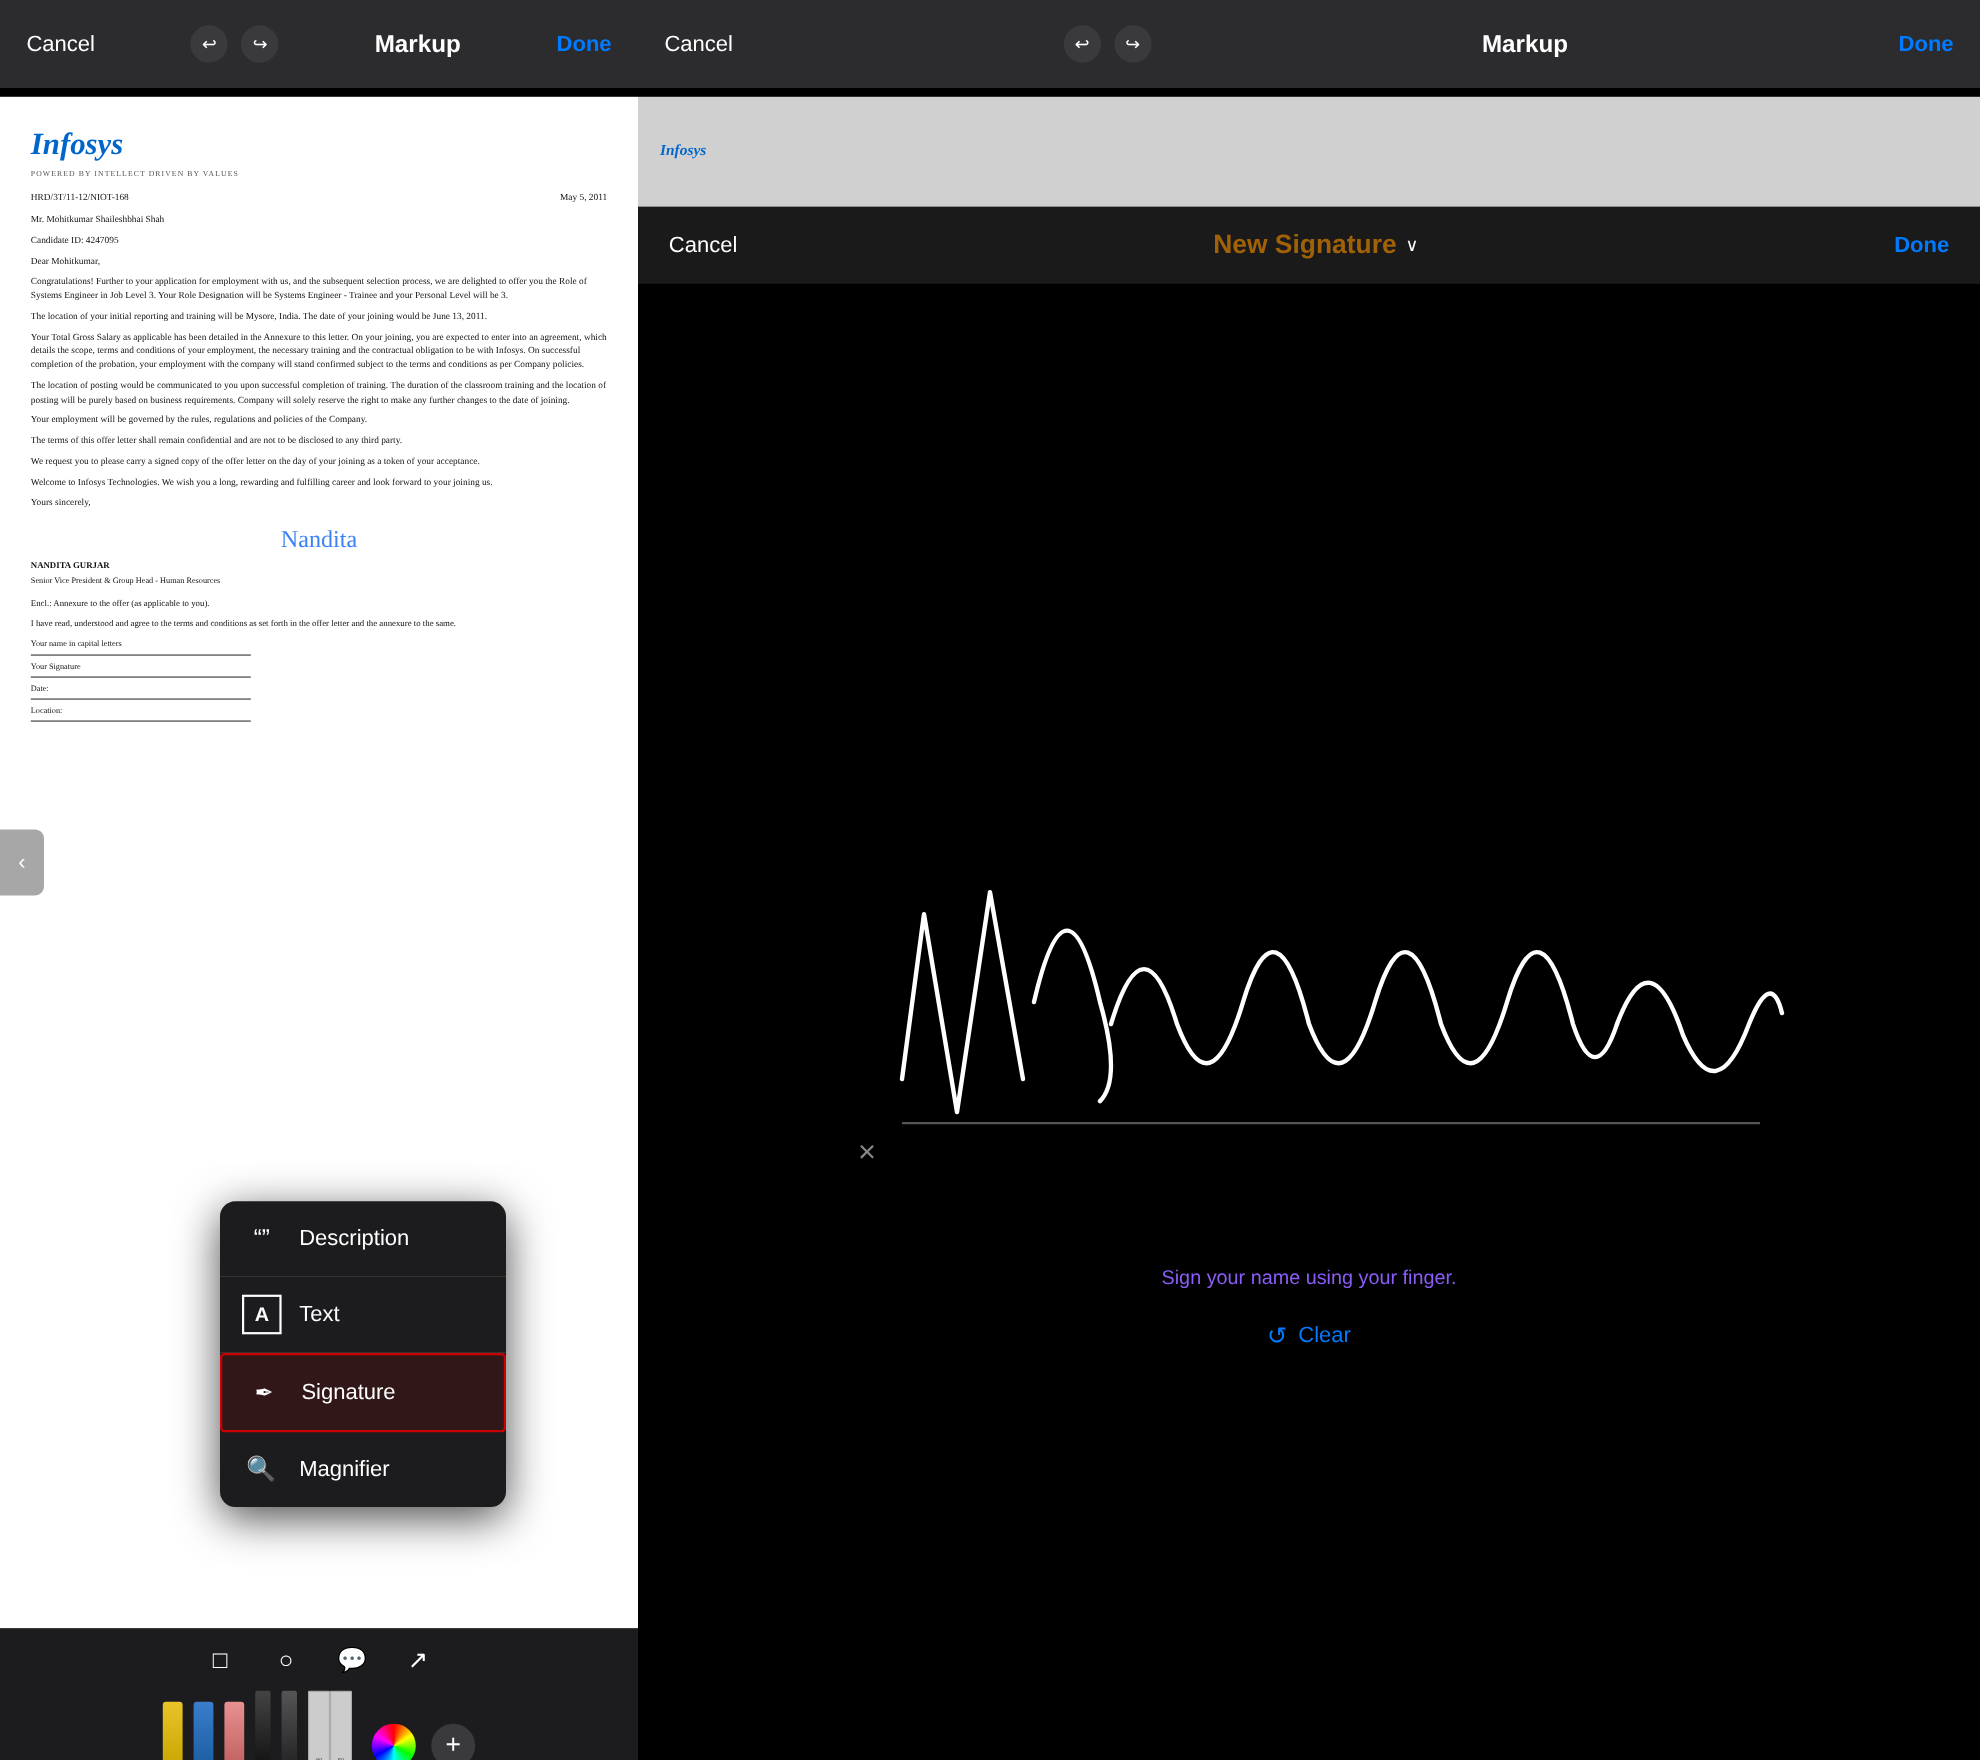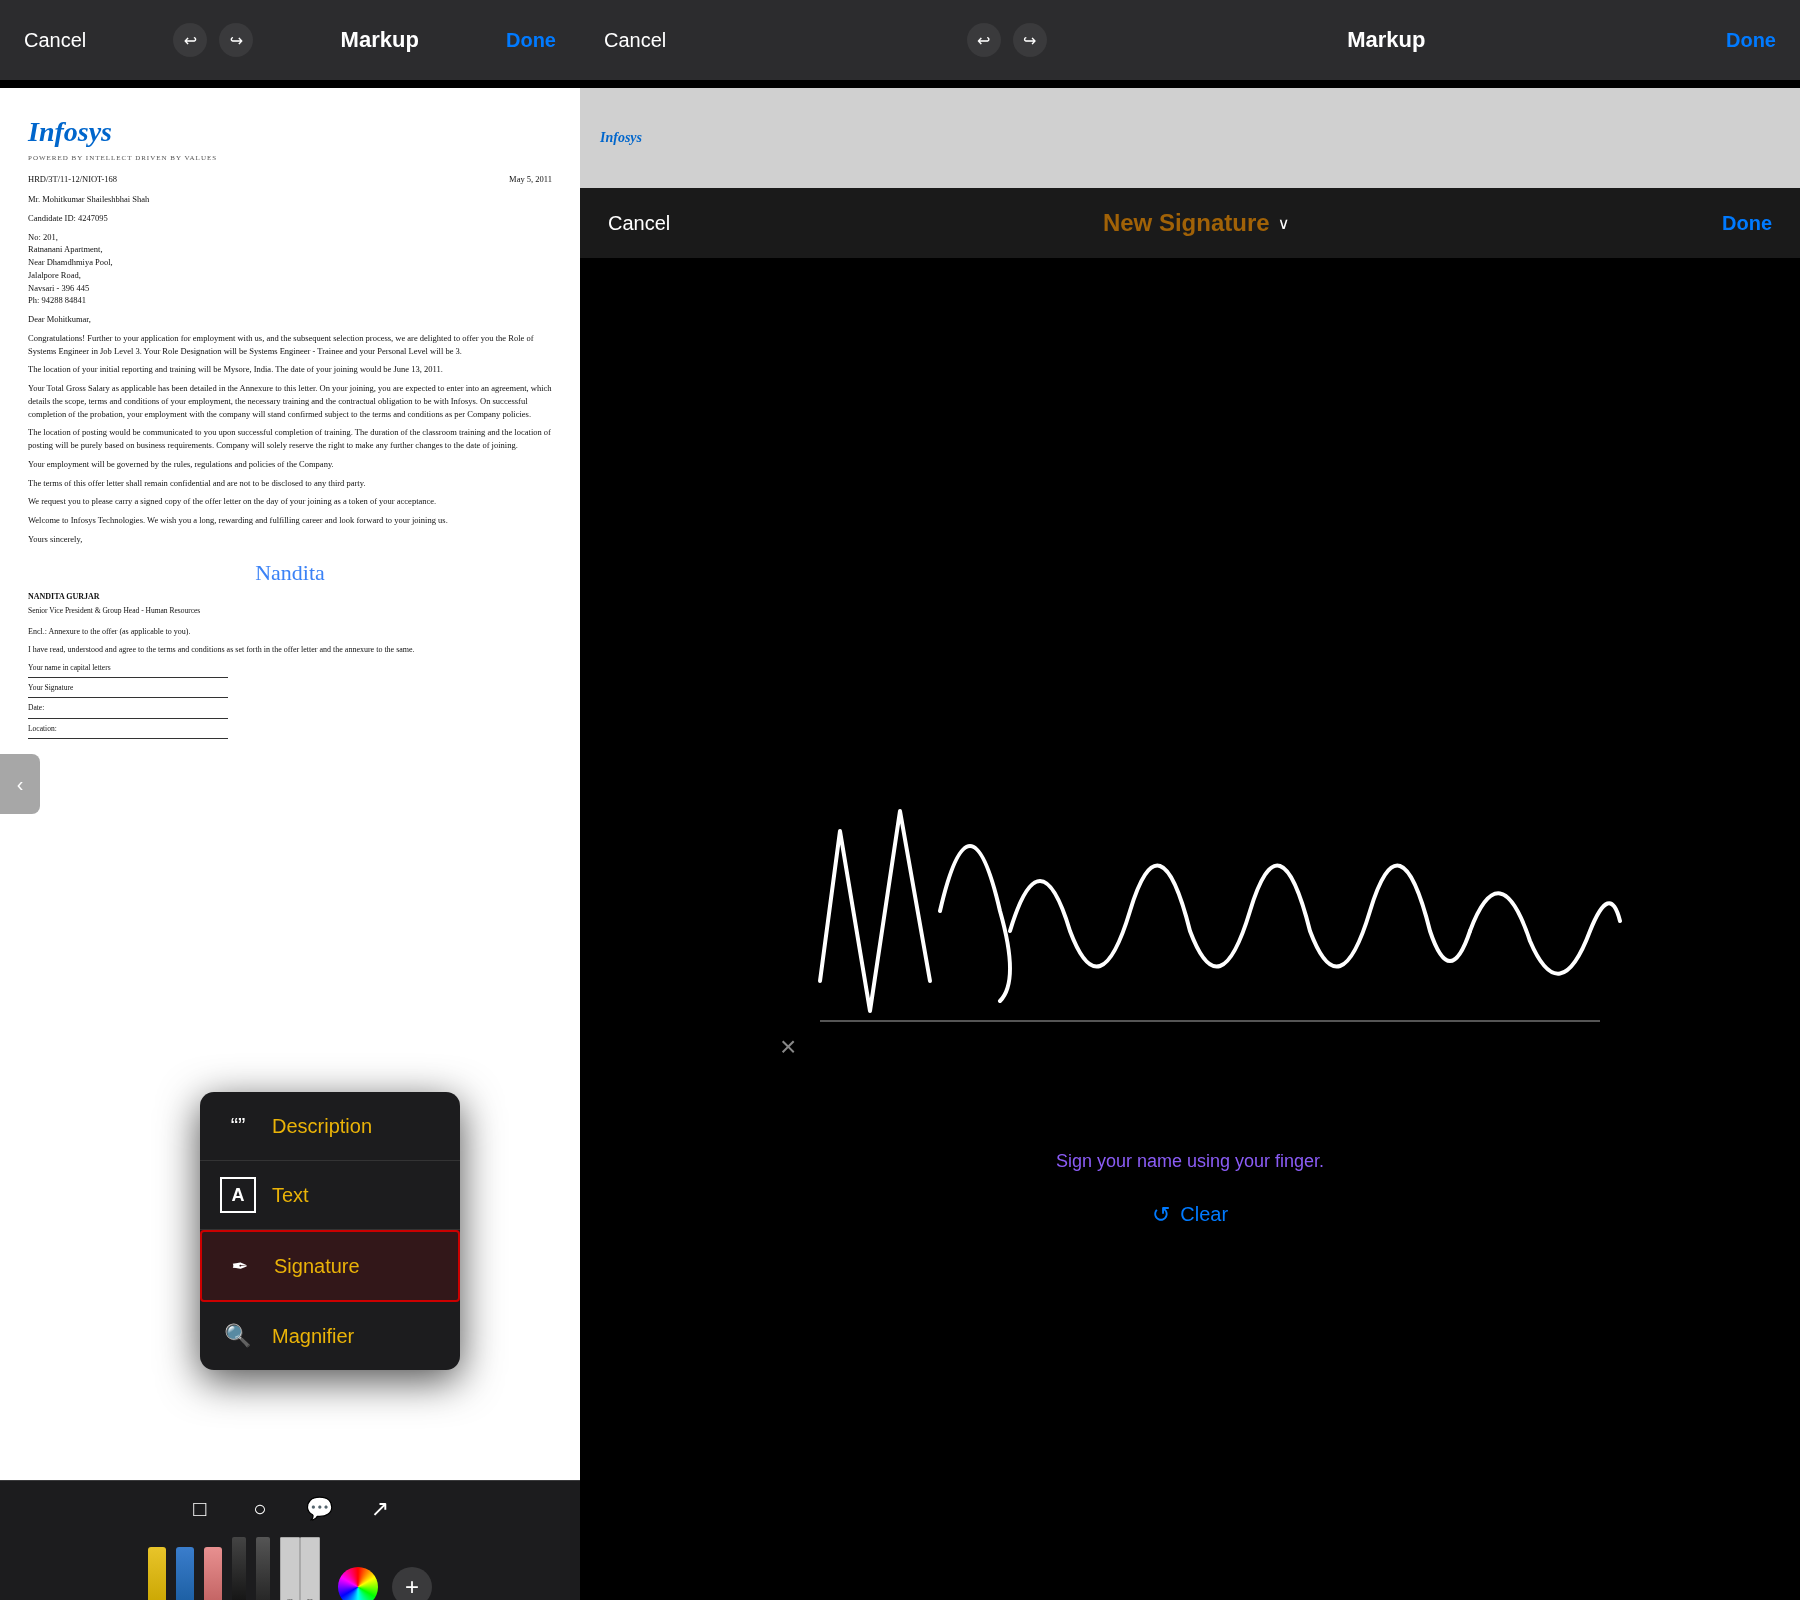--- a/index.html
+++ b/index.html
@@ -210,21 +210,21 @@
       width: 36px;
       height: 36px;
       display: flex;
       align-items: center;
       justify-content: center;
       font-size: 22px;
       color: #fff;
     }
     .menu-item-label {
       font-size: 20px;
-      color: #eab308;
+      color: #ffffff;
     }
 
     
     .bottom-toolbar {
       height: 120px;
       background: #1c1c1e;
       border-top: 1px solid #3a3a3c;
       display: flex;
       flex-direction: column;
       flex-shrink: 0;
@@ -493,26 +493,20 @@
       </div>
 
       <div class="doc-header-row">
         <span>HRD/3T/11-12/NIOT-168</span>
         <span>May 5, 2011</span>
       </div>
 
       <div class="doc-body">
         <p>Mr. Mohitkumar Shaileshbhai Shah</p>
         <p>Candidate ID: 4247095</p>
-        <p style="white-space:pre-line">No: 201,
-Ratnanani Apartment,
-Near Dhamdhmiya Pool,
-Jalalpore Road,
-Navsari - 396 445
-Ph: 94288 84841</p>
         <p>Dear Mohitkumar,</p>
         <p>Congratulations! Further to your application for employment with us, and the subsequent selection process, we are delighted to offer you the Role of Systems Engineer in Job Level 3. Your Role Designation will be Systems Engineer - Trainee and your Personal Level will be 3.</p>
         <p>The location of your initial reporting and training will be Mysore, India. The date of your joining would be June 13, 2011.</p>
         <p>Your Total Gross Salary as applicable has been detailed in the Annexure to this letter. On your joining, you are expected to enter into an agreement, which details the scope, terms and conditions of your employment, the necessary training and the contractual obligation to be with Infosys. On successful completion of the probation, your employment with the company will stand confirmed subject to the terms and conditions as per Company policies.</p>
         <p>The location of posting would be communicated to you upon successful completion of training. The duration of the classroom training and the location of posting will be purely based on business requirements. Company will solely reserve the right to make any further changes to the date of joining.</p>
         <p>Your employment will be governed by the rules, regulations and policies of the Company.</p>
         <p>The terms of this offer letter shall remain confidential and are not to be disclosed to any third party.</p>
         <p>We request you to please carry a signed copy of the offer letter on the day of your joining as a token of your acceptance.</p>
         <p>Welcome to Infosys Technologies. We wish you a long, rewarding and fulfilling career and look forward to your joining us.</p>
         <p>Yours sincerely,</p>

